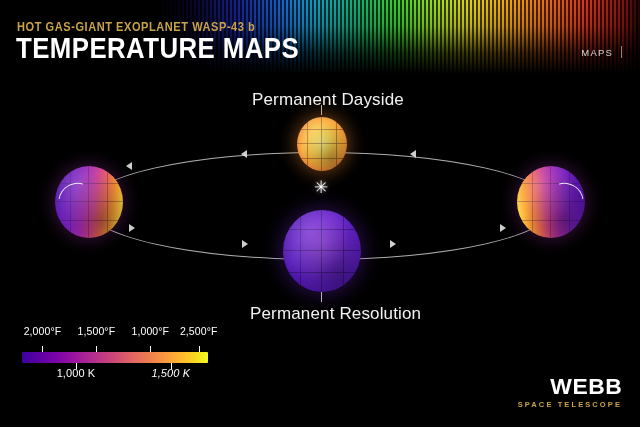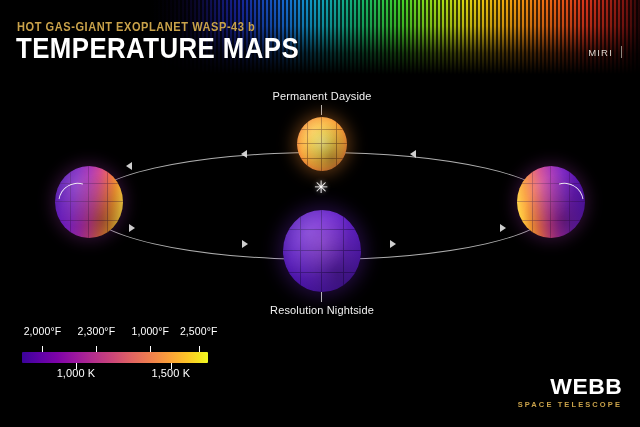--- a/index.html
+++ b/index.html
@@ -72,21 +72,21 @@
   #p-left .grid i{background:rgba(45,8,60,.62);}
   
   #p-right{left:517px;top:166px;width:68px;height:72px;
     background:linear-gradient(260deg,#4a0f9e 0%,#5f18b4 14%,#7d22c0 30%,#a82bb0 45%,#d0418c 57%,#ef6a53 69%,#fa9a33 80%,#ffc93f 90%,#ffe05c 100%);
     box-shadow:0 0 15px 4px rgba(150,50,160,.28);}
   #p-right .grid i{background:rgba(45,8,60,.62);}
 
   .termin{position:absolute;border:1.4px solid rgba(255,255,255,.88);
     border-radius:50%;border-color:rgba(255,255,255,.88) transparent transparent transparent;}
 
-  .callout{position:absolute;text-align:center;font-size:11px;color:#f2f2f2;
+  .callout{position:absolute;text-align:center;font-size:17px;color:#f2f2f2;
     white-space:nowrap;letter-spacing:.15px;}
   .tick-v{position:absolute;width:1px;background:rgba(225,225,225,.8);}
 
   
   .legend{position:absolute;left:22px;top:325px;width:186px;}
   .lg-bar{position:absolute;left:0;top:27px;width:186px;height:11px;border-radius:1px;
     background:linear-gradient(to right,
       #3b039b 0%, #5c01a6 9%, #7e03a8 19%, #9c179e 29%, #b6308b 39%,
       #cc4778 49%, #e16462 59%, #f1824c 70%, #fba338 80%, #fdc527 89%,
       #f5e61f 96%, #f0f921 100%);}
@@ -112,21 +112,21 @@
   <div class="spectrum">
     <div class="hue"></div>
     <div class="stripes"></div>
     <div class="vig"></div>
   </div>
 
   <div class="kicker">HOT GAS-GIANT EXOPLANET WASP-43 b</div>
   <div class="maintitle">TEMPERATURE MAPS</div>
 
   <div class="instr">
-    <span class="miri">MIRI</span>
+    <span class="miri">MAPS</span>
     <span class="divider"></span>
   </div>
 
   <div class="orbit"></div>
   <div class="arrow l" style="left:126px;top:162px;"></div>
   <div class="arrow l" style="left:241px;top:150px;"></div>
   <div class="arrow l" style="left:410px;top:150px;"></div>
   <div class="arrow r" style="left:129px;top:224px;"></div>
   <div class="arrow r" style="left:242px;top:240px;"></div>
   <div class="arrow r" style="left:390px;top:240px;"></div>
@@ -153,21 +153,21 @@
       <i style="left:0;top:40px;width:100%;height:1px;"></i>
       <i style="left:0;top:19px;width:100%;height:1px;"></i>
       <i style="left:0;top:62px;width:100%;height:1px;"></i>
       <i style="left:38px;top:0;width:1px;height:100%;"></i>
       <i style="left:17px;top:0;width:1px;height:100%;"></i>
       <i style="left:60px;top:0;width:1px;height:100%;"></i>
     </div>
     <div class="shade"></div>
   </div>
   <div class="tick-v" style="left:321px;top:292px;height:10px;"></div>
-  <div class="callout" style="left:250px;top:304px;width:144px;">Resolution Nightside</div>
+  <div class="callout" style="left:250px;top:304px;width:144px;">Permanent Resolution</div>
 
   <div class="planet" id="p-left">
     <div class="grid">
       <i style="left:0;top:35px;width:100%;height:1px;"></i>
       <i style="left:0;top:17px;width:100%;height:1px;"></i>
       <i style="left:0;top:54px;width:100%;height:1px;"></i>
       <i style="left:33px;top:0;width:1px;height:100%;"></i>
       <i style="left:15px;top:0;width:1px;height:100%;"></i>
       <i style="left:52px;top:0;width:1px;height:100%;"></i>
     </div>
@@ -185,34 +185,34 @@
       <i style="left:52px;top:0;width:1px;height:100%;"></i>
     </div>
     <div class="shade"></div>
     <div class="termin" style="left:24px;top:16px;width:40px;height:46px;transform:rotate(32deg) scaleX(-1);"></div>
   </div>
 
   <div class="legend">
     <div class="lg-bar"></div>
 
     <div class="lg-f" style="left:11%;">2,000°F</div>
-    <div class="lg-f" style="left:40%;">2,300°F</div>
+    <div class="lg-f" style="left:40%;">1,500°F</div>
     <div class="lg-f" style="left:69%;">1,000°F</div>
     <div class="lg-f" style="left:95%;">2,500°F</div>
 
     <div class="lg-tick-top" style="left:11%;"></div>
     <div class="lg-tick-top" style="left:40%;"></div>
     <div class="lg-tick-top" style="left:69%;"></div>
     <div class="lg-tick-top" style="left:95%;"></div>
 
     <div class="lg-tick-bot" style="left:29%;"></div>
     <div class="lg-tick-bot" style="left:80%;"></div>
 
     <div class="lg-k" style="left:29%;">1,000 K</div>
-    <div class="lg-k" style="left:80%;">1,500 K</div>
+    <div class="lg-k" style="left:80%;font-style:italic;">1,500 K</div>
   </div>
 
   <div class="webb">
     <div class="wm">WEBB</div>
     <div class="st">SPACE TELESCOPE</div>
   </div>
 
 </div>
 
 </body></html>

